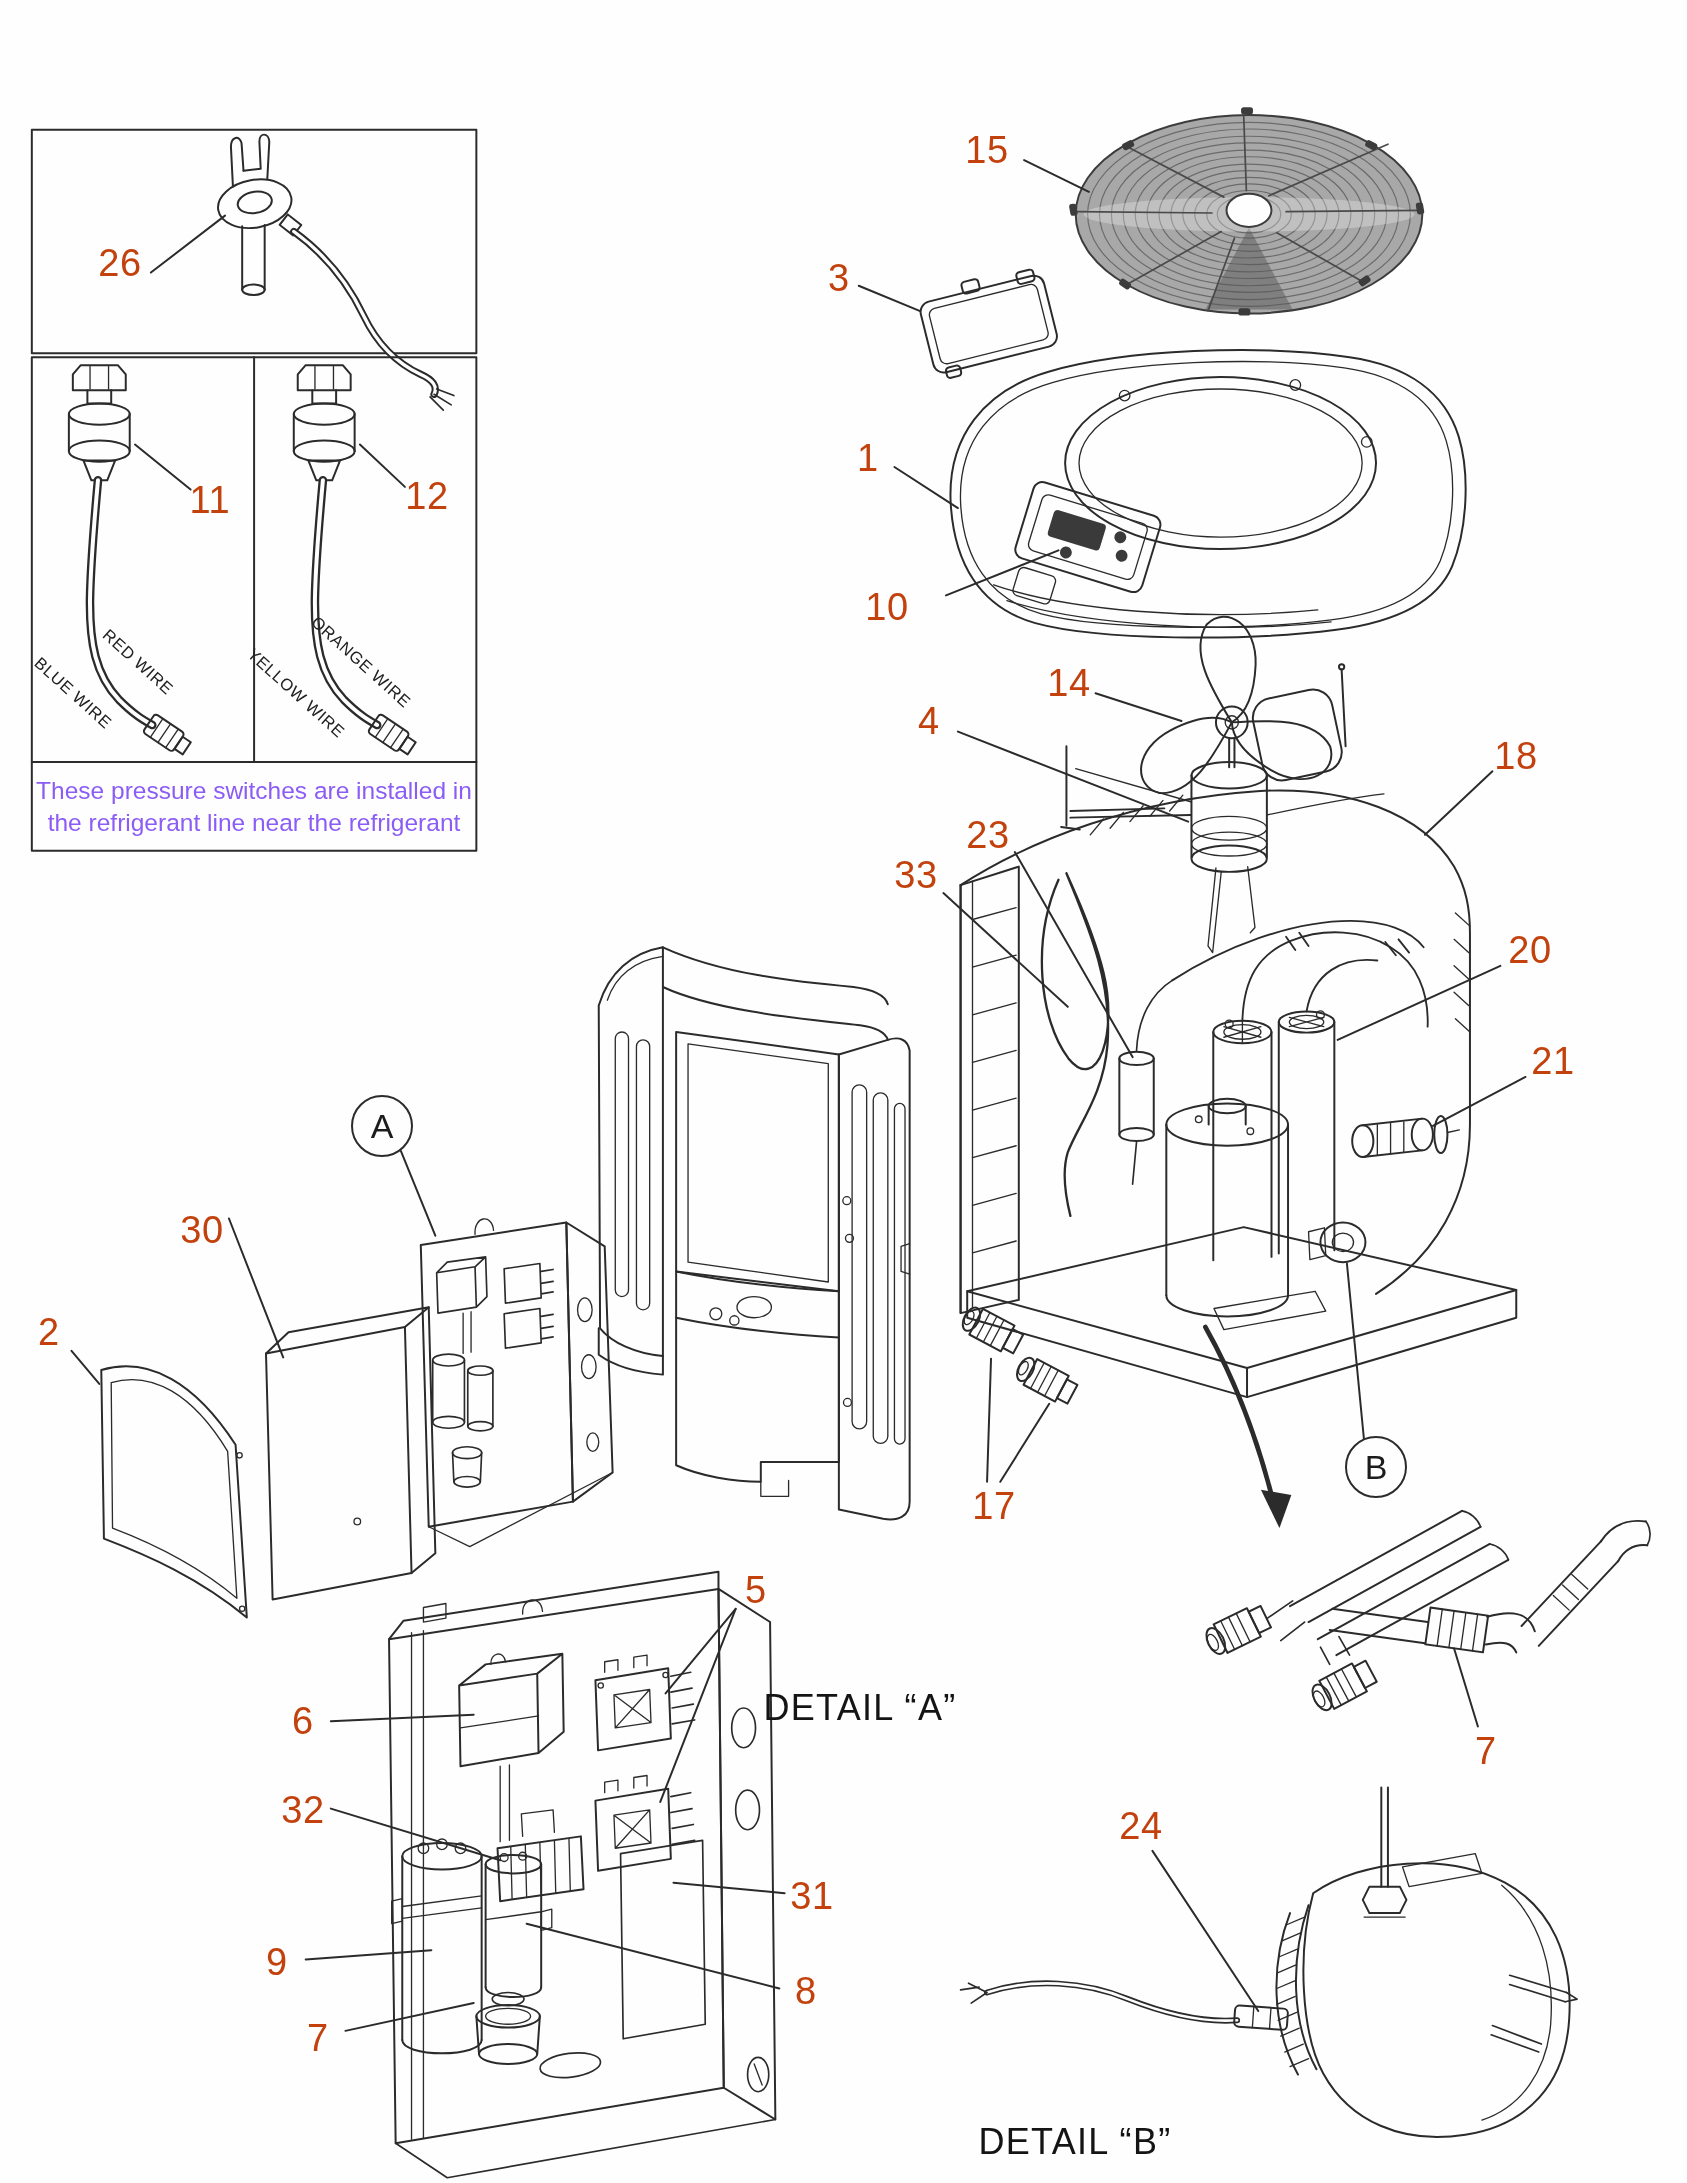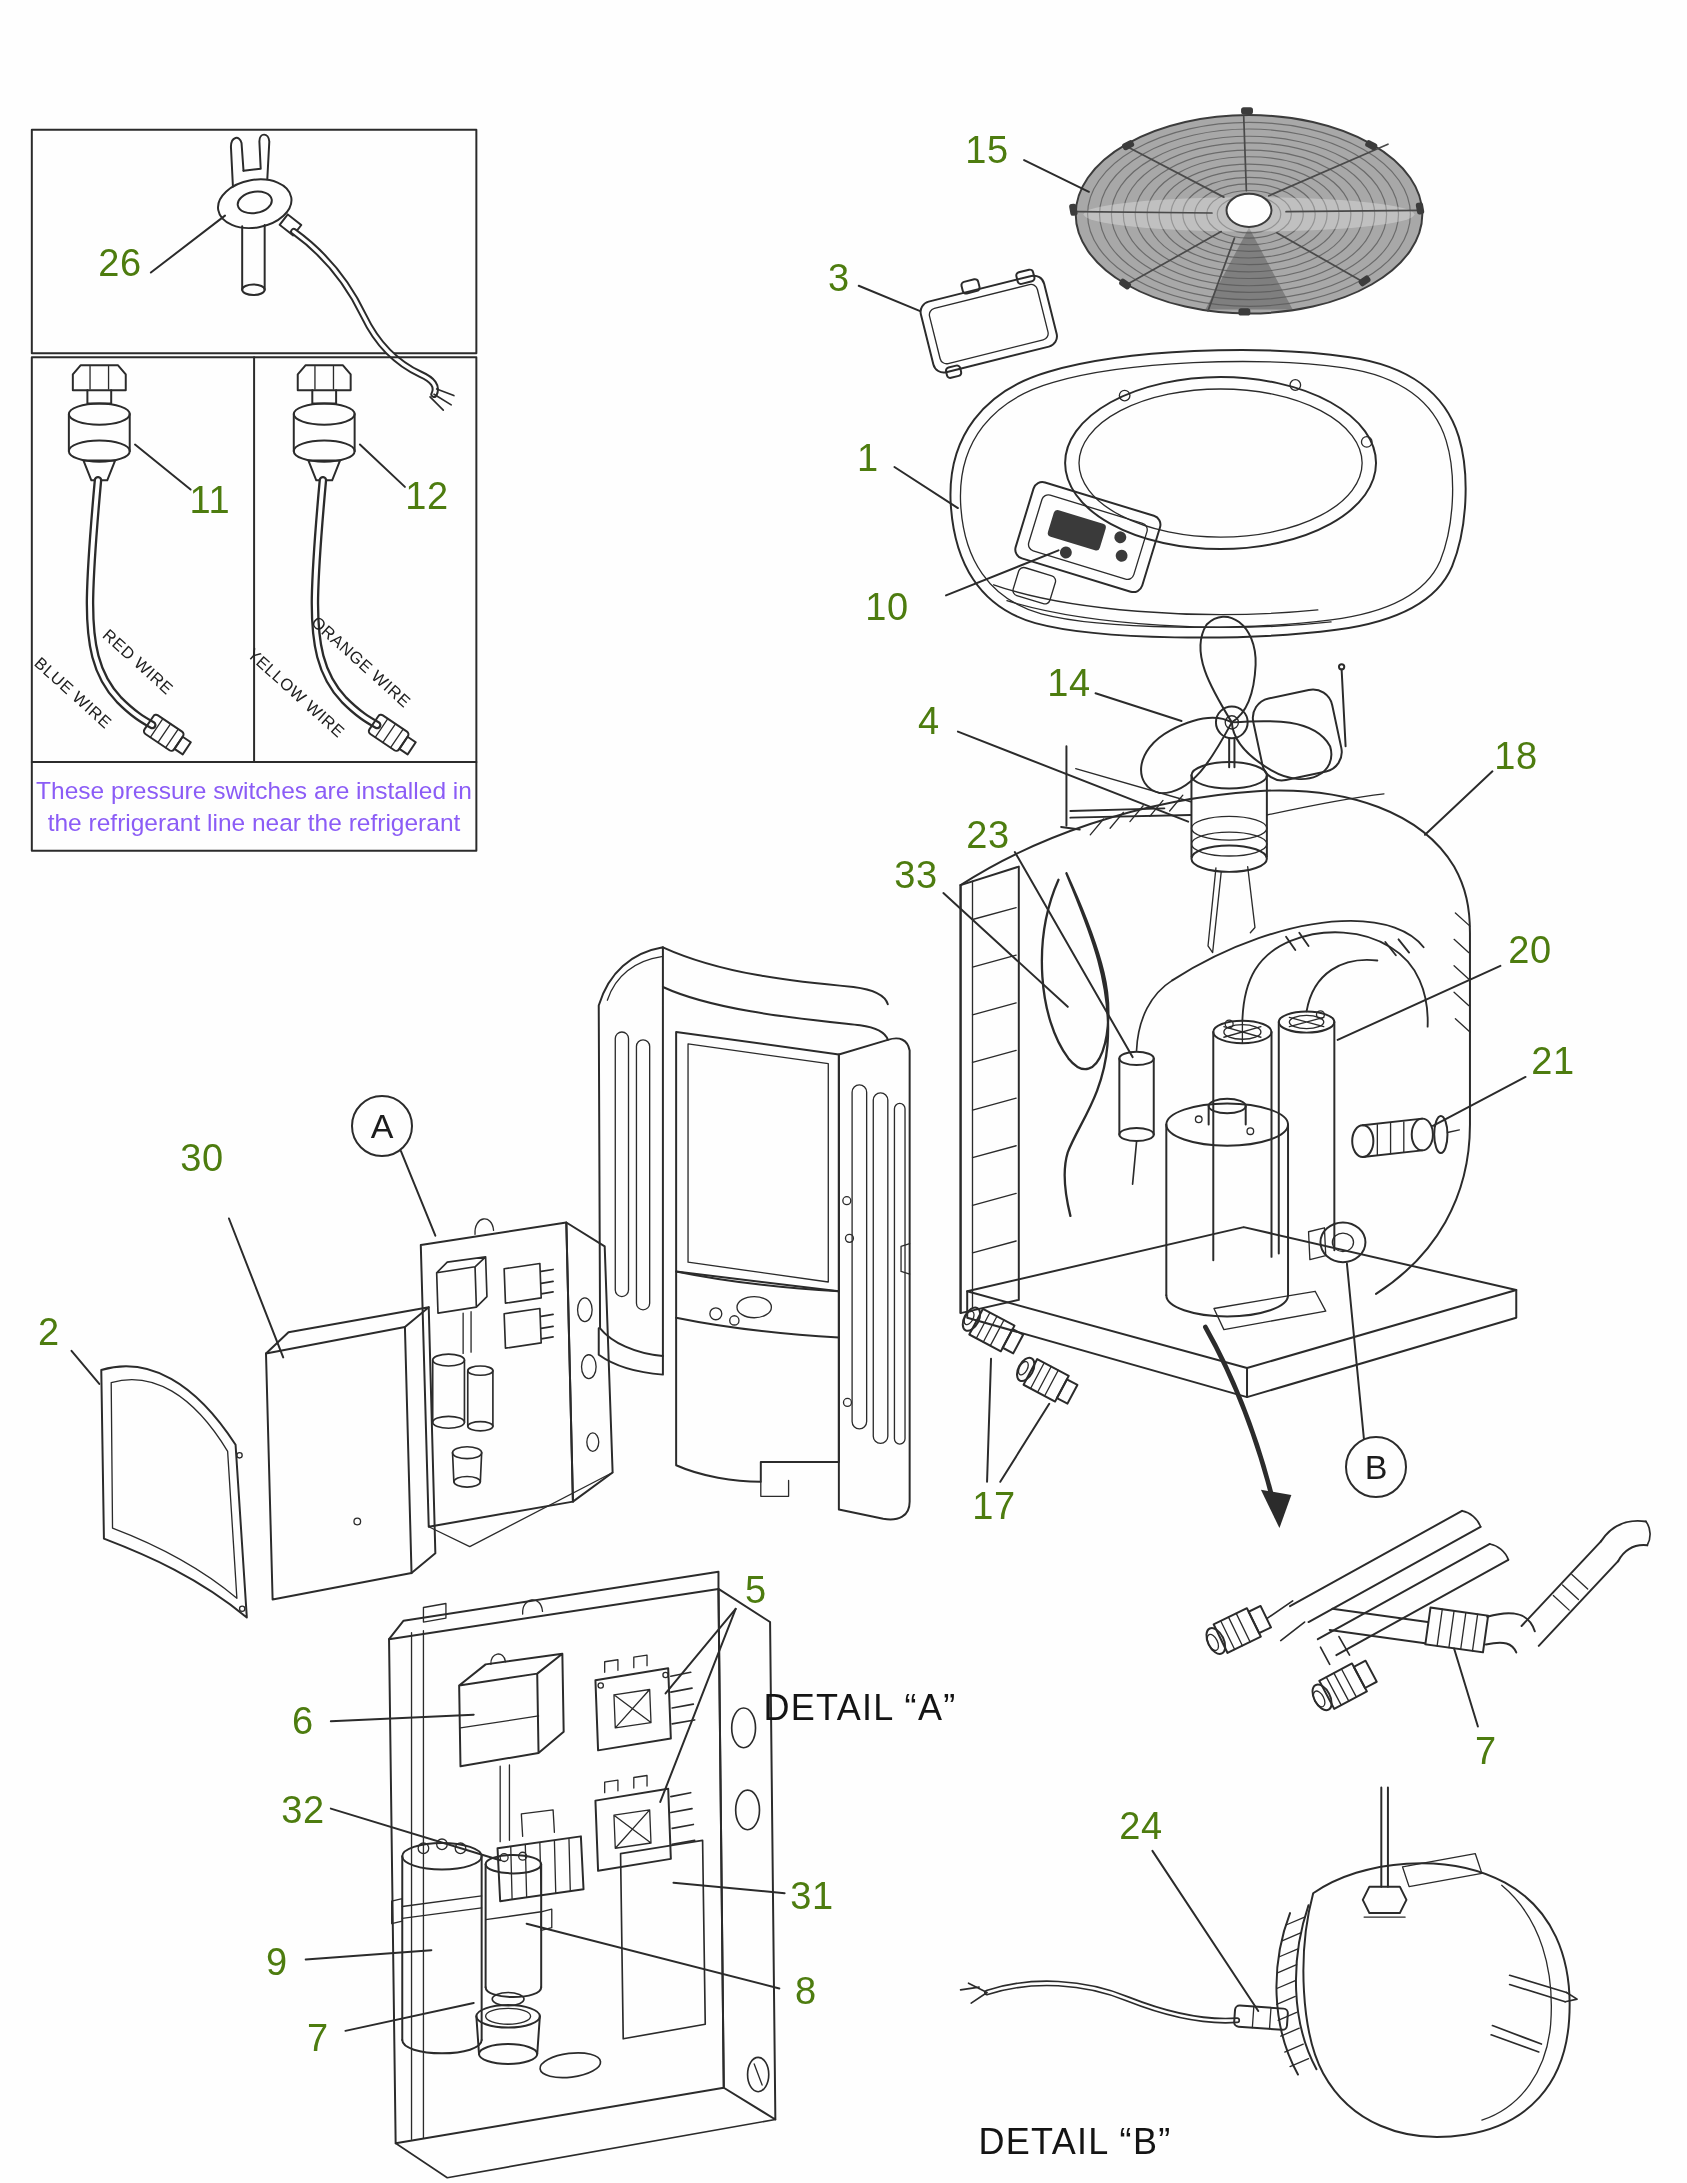--- a/index.html
+++ b/index.html
@@ -1,20 +1,20 @@
 <!DOCTYPE html>
 <html style="font-size:10.6px"><head>
 <meta charset="utf-8">
 <style>
   html,body{margin:0;padding:0;background:#ffffff;}
   .stage{position:relative;width:1687px;height:2183px;background:#fefefe;overflow:hidden;
          font-family:"Liberation Sans", sans-serif;color:#1c1c1c;}
   .stage svg{position:absolute;left:0;top:0;}
   .lbl{position:absolute;transform:translate(-50%,-50%);font-size:38px;font-weight:500;
-       color:#4d7c0f;white-space:nowrap;letter-spacing:0.7px;}
+       color:#c2410c;white-space:nowrap;letter-spacing:0.7px;}
   .marker{position:absolute;transform:translate(-50%,-50%);width:58px;height:58px;border:2.6px solid #2b2b2b;
        border-radius:50%;display:flex;align-items:center;justify-content:center;font-size:34px;font-weight:500;
        background:#fefefe;}
   .wire{position:absolute;transform:translate(-50%,-50%) rotate(42deg);font-size:16.5px;letter-spacing:0.7px;color:#222;}
   .note-line{position:absolute;transform:translate(-50%,-50%);font-size:24.5px;color:#8b5cf6;white-space:nowrap;}
   .detail-title{position:absolute;transform:translate(-50%,-50%);font-size:36px;letter-spacing:1.3px;color:#141414;white-space:nowrap;}
 </style>
 </head>
 <body>
 
@@ -479,21 +479,21 @@
 <div class="lbl" style="left:839px;top:278px">3</div>
 <div class="lbl" style="left:868px;top:458px">1</div>
 <div class="lbl" style="left:887px;top:607px">10</div>
 <div class="lbl" style="left:1069px;top:683px">14</div>
 <div class="lbl" style="left:929px;top:721px">4</div>
 <div class="lbl" style="left:1516px;top:756px">18</div>
 <div class="lbl" style="left:988px;top:835px">23</div>
 <div class="lbl" style="left:916px;top:875px">33</div>
 <div class="lbl" style="left:1530px;top:950px">20</div>
 <div class="lbl" style="left:1553px;top:1061px">21</div>
-<div class="lbl" style="left:202px;top:1158px">30</div>
+<div class="lbl" style="left:202px;top:1230px">30</div>
 <div class="lbl" style="left:49px;top:1332px">2</div>
 <div class="lbl" style="left:994px;top:1506px">17</div>
 <div class="lbl" style="left:1486px;top:1751px">7</div>
 <div class="lbl" style="left:756px;top:1590px">5</div>
 <div class="lbl" style="left:303px;top:1721px">6</div>
 <div class="lbl" style="left:303px;top:1810px">32</div>
 <div class="lbl" style="left:277px;top:1962px">9</div>
 <div class="lbl" style="left:318px;top:2038px">7</div>
 <div class="lbl" style="left:806px;top:1991px">8</div>
 <div class="lbl" style="left:812px;top:1896px">31</div>

